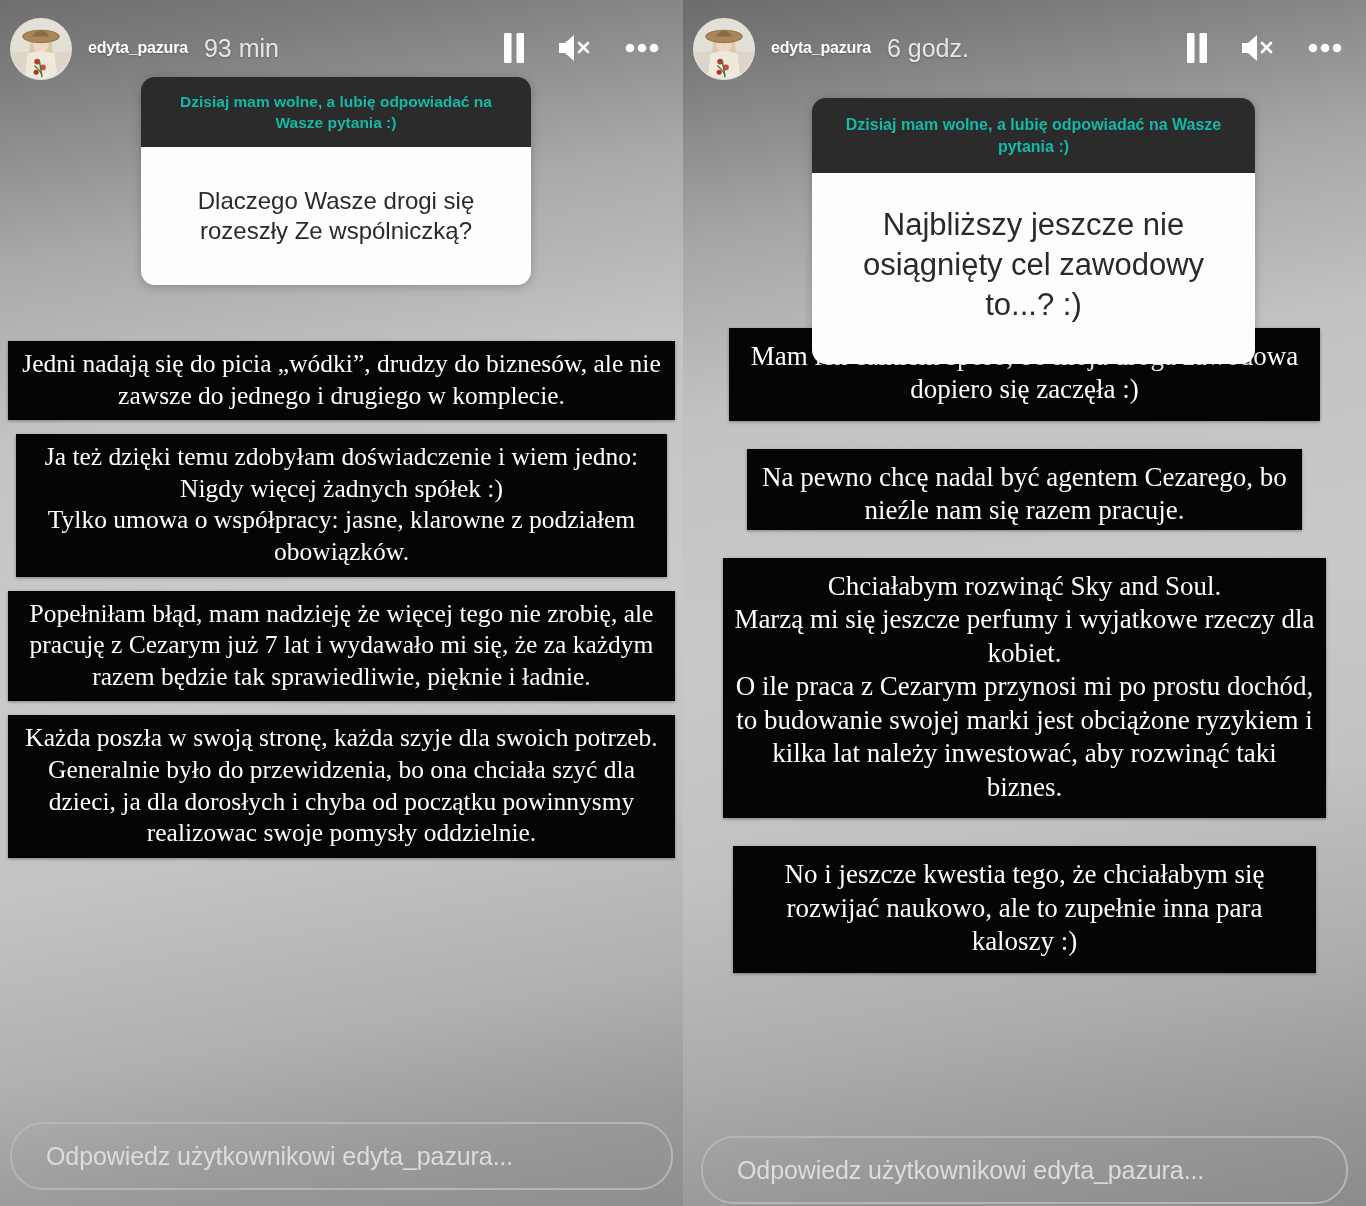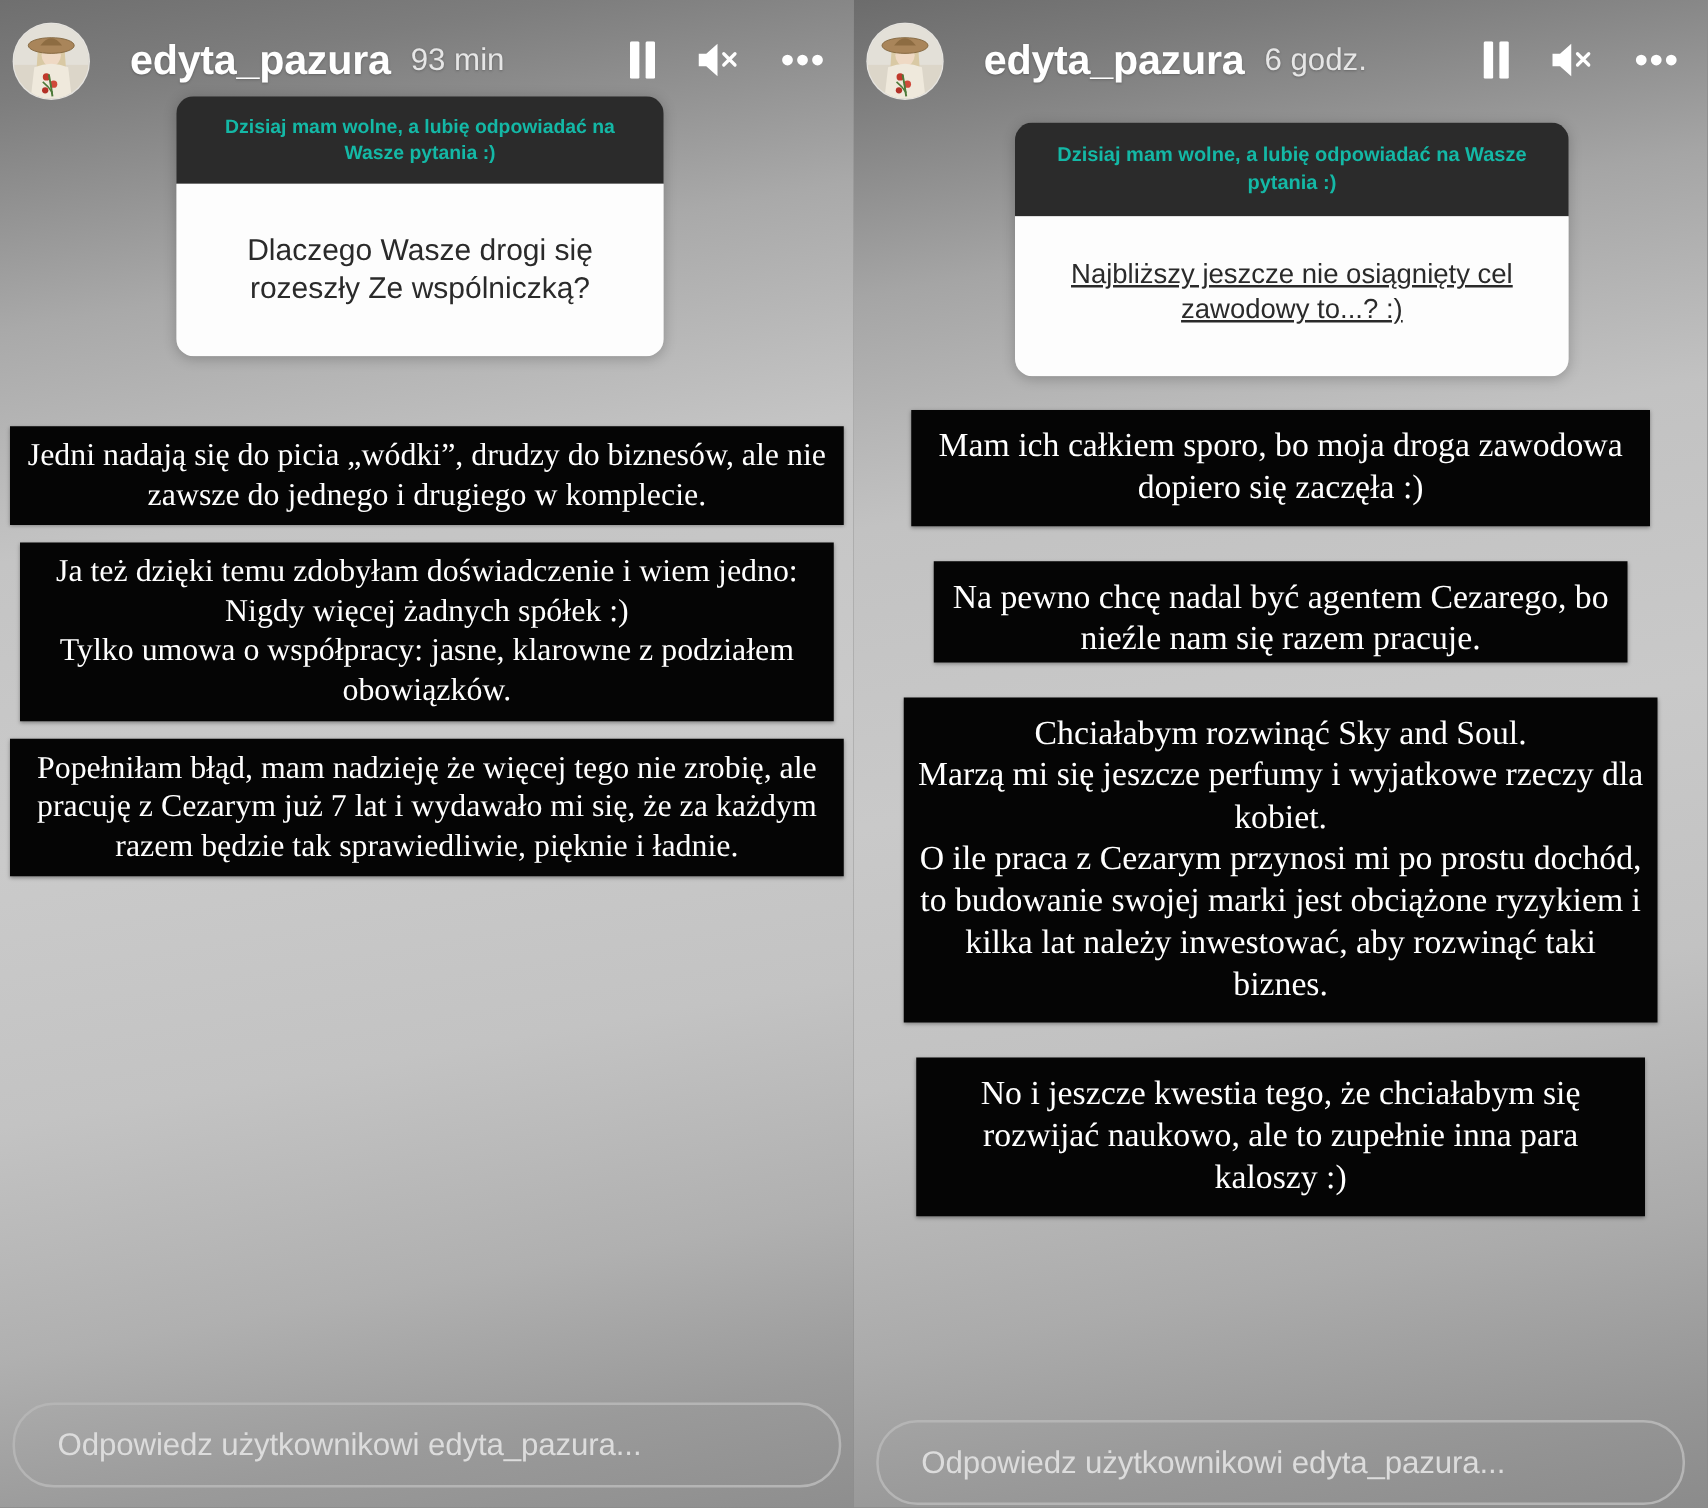--- a/index.html
+++ b/index.html
@@ -53,23 +53,23 @@
     overflow: hidden;
     flex: 0 0 auto;
     margin-top: 2px;
     border: 1px solid rgba(255,255,255,0.35);
     position: relative;
     background: #d9d6cf;
   }
   .avatar svg { display:block; width:100%; height:100%; }
 
   .username {
-    margin-left: 32px;
+    margin-left: 16px;
     color: #ffffff;
-    font-size: 33px;
+    font-size: 16px;
     font-weight: bold;
     letter-spacing: -0.2px;
     text-shadow: 0 1px 2px rgba(0,0,0,0.25);
     white-space: nowrap;
   }
 
   .timestamp {
     margin-left: 16px;
     color: #e6e6e6;
     font-size: 25px;
@@ -119,21 +119,21 @@
     left: 141px;
     top: 77px;
     width: 390px;
   }
   .story.right .sticker {
     left: 129px;
     top: 98px;
     width: 443px;
   }
   .story.right .sticker-prompt { font-size: 16px; padding: 16px 28px 15px; }
-  .story.right .sticker-question { font-size: 22px; padding: 32px 22px 40px; text-decoration: underline; }
+  .story.right .sticker-question { font-size: 31px; padding: 32px 22px 40px; }
 
   
   .captions {
     position: absolute;
     left: 0; right: 0;
     z-index: 8;
   }
   .story.left .captions { top: 341px; padding: 0 8px; }
   .story.right .captions { top: 328px; padding: 0 38px; }
 
@@ -257,20 +257,21 @@
 
     <div class="sticker">
       <div class="sticker-prompt">Dzisiaj mam wolne, a lubię odpowiadać na Wasze pytania :)</div>
       <div class="sticker-question">Dlaczego Wasze drogi się rozeszły Ze wspólniczką?</div>
     </div>
 
     <div class="captions">
       <div class="caption c1">Jedni nadają się do picia „wódki”, drudzy do biznesów, ale nie zawsze do jednego i drugiego w komplecie.</div>
       <div class="caption c2">Ja też dzięki temu zdobyłam doświadczenie i wiem jedno:<br>Nigdy więcej żadnych spółek :)<br>Tylko umowa o współpracy: jasne, klarowne z podziałem obowiązków.</div>
       <div class="caption c3">Popełniłam błąd, mam nadzieję że więcej tego nie zrobię, ale pracuję z Cezarym już 7 lat i wydawało mi się, że za każdym razem będzie tak sprawiedliwie, pięknie i ładnie.</div>
+      <div class="caption c4">Każda poszła w swoją stronę, każda szyje dla swoich potrzeb. Generalnie było do przewidzenia, bo ona chciała szyć dla dzieci, ja dla dorosłych i chyba od początku powinnysmy realizowac swoje pomysły oddzielnie.</div>
     </div>
 
     <div class="reply-bar">
       <div class="reply-input">
         <span class="reply-placeholder">Odpowiedz użytkownikowi edyta_pazura...</span>
       </div>
     </div>
   </div>
 
   <div class="story right">

